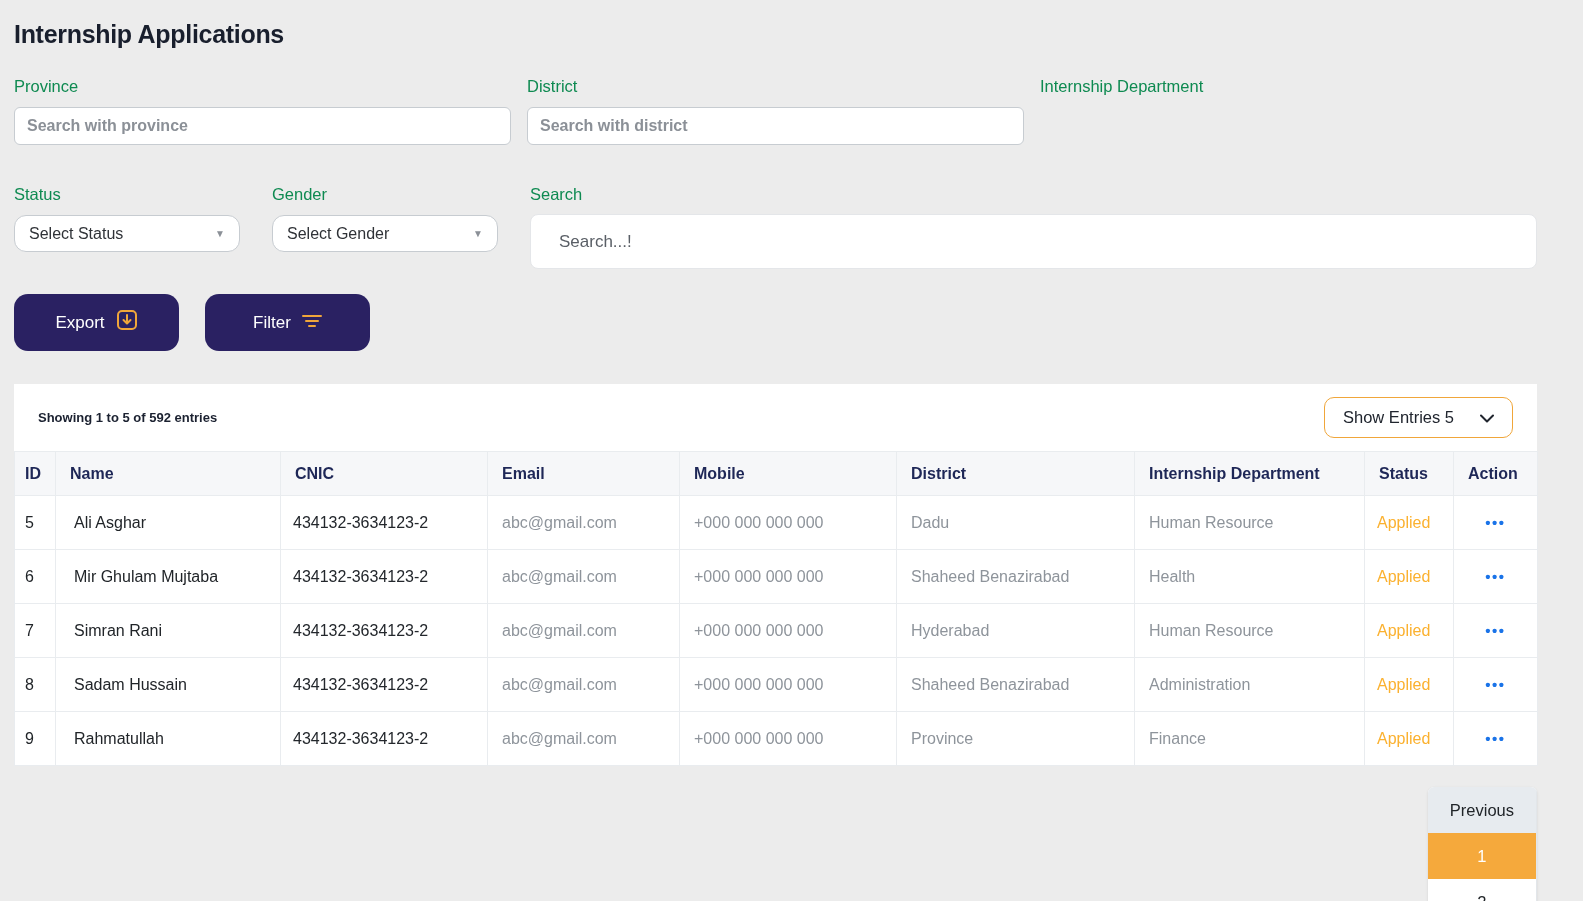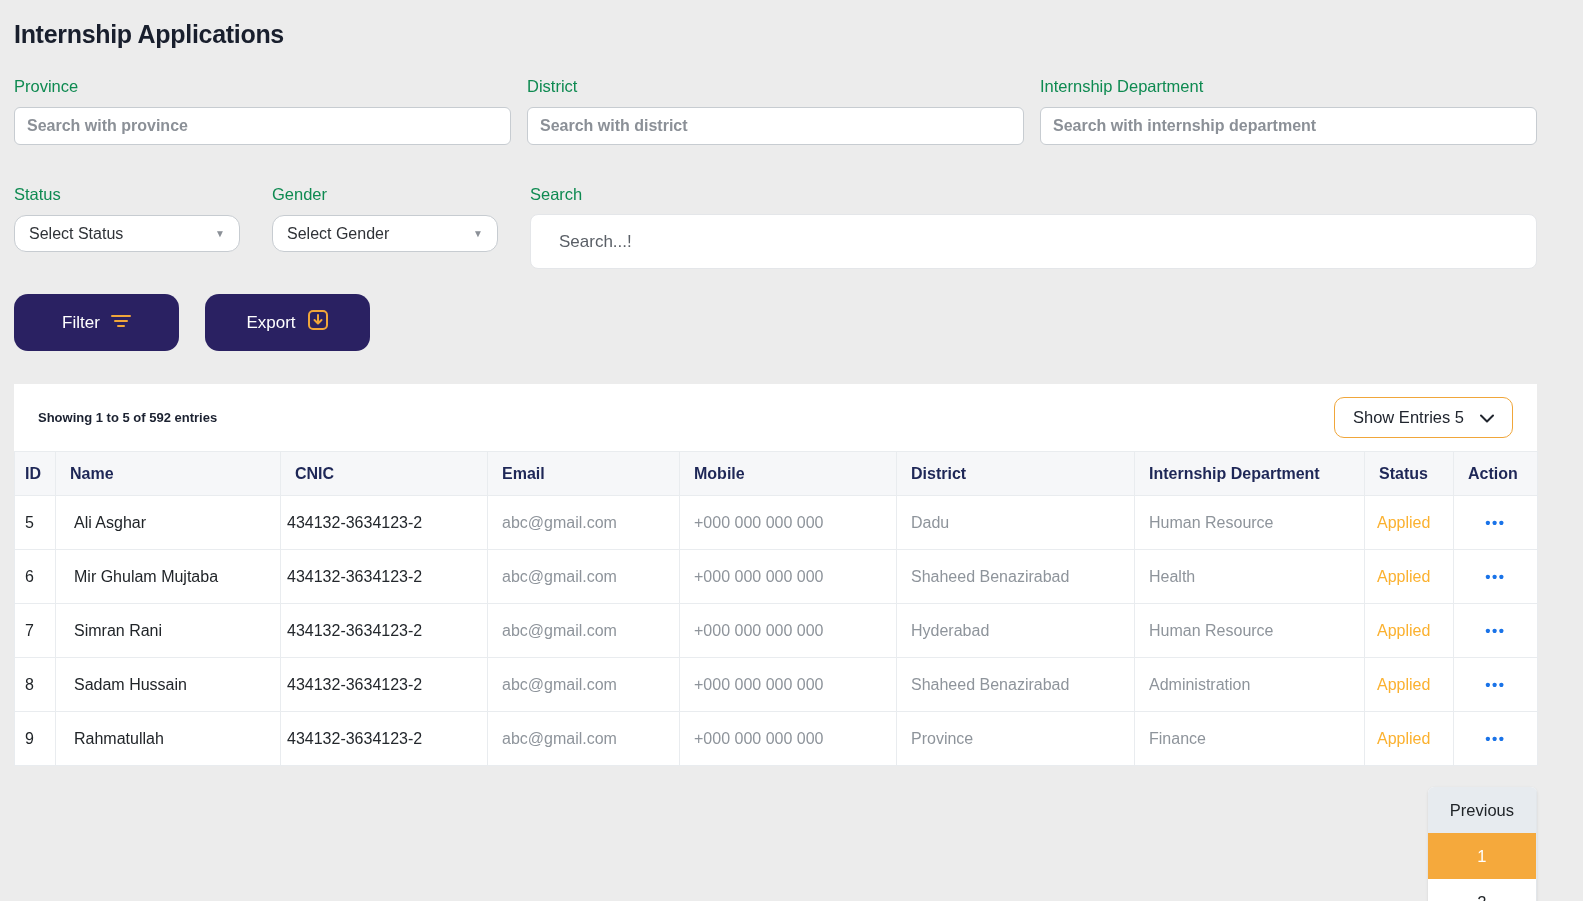--- a/index.html
+++ b/index.html
@@ -119,21 +119,21 @@
   .show-entries {
     border: 1.5px solid #f0a63a;
     border-radius: 10px;
     background: #fff;
     font-family: "Liberation Sans", sans-serif;
     font-size: 16.5px;
     color: #20252e;
     padding: 10px 18px;
     display: inline-flex;
     align-items: center;
-    gap: 16px;
+    gap: 26px;
     cursor: pointer;
   }
 
   table { width: 100%; border-collapse: collapse; table-layout: fixed; }
   th, td { border: 1px solid #e9ecef; font-size: 16px; }
   thead th {
     background: #f6f7f9;
     color: #1e2757;
     font-weight: 700;
     text-align: left;
@@ -146,21 +146,21 @@
   .col-cnic  { width: 207px; }
   .col-email { width: 192px; }
   .col-mobile{ width: 217px; }
   .col-dist  { width: 238px; }
   .col-dept  { width: 230px; }
   .col-stat  { width: 89px;  }
   .col-act   { width: 84px;  }
   th.col-id, td.cell-id { padding-left: 10px; }
   td.cell-name { padding-left: 18px; color: #212529; }
   td.cell-id   { color: #212529; }
-  td.cell-cnic { color: #23272c; font-weight: 500; padding-left: 6px; }
+  td.cell-cnic { color: #23272c; font-weight: 500; padding-left: 12px; }
   td.cell-email, td.cell-mobile, td.cell-dist, td.cell-dept { color: #8e949b; }
   td.cell-status { color: #fbb12f; font-weight: 500; padding-left: 12px; }
   td.cell-action { text-align: center; }
   .row-menu-btn {
     background: none; border: none; cursor: pointer;
     color: #1a73e8; font-size: 15px; letter-spacing: 1.5px; font-weight: 700;
     font-family: "Liberation Sans", sans-serif;
   }
 
   .pagination-bar {
@@ -210,21 +210,20 @@
     <div>
       <label class="field-label">Province</label>
       <input class="text-input" type="text" placeholder="Search with province" style="">
     </div>
     <div>
       <label class="field-label">District</label>
       <input class="text-input" type="text" placeholder="Search with district" style="">
     </div>
     <div>
       <label class="field-label">Internship Department</label>
-      <input class="text-input" type="text" placeholder="Search with internship department" style="">
     </div>
   </div>
 
   <div class="filter-grid-2">
     <div>
       <label class="field-label">Status</label>
       <div class="select-box">
         <span>Select Status</span>
         <span class="select-chevron">▼</span>
       </div>
@@ -236,37 +235,37 @@
         <span class="select-chevron">▼</span>
       </div>
     </div>
     <div class="search-col">
       <label class="field-label">Search</label>
       <input class="big-search" type="text" placeholder="Search...!" style="">
     </div>
   </div>
 
   <div class="btn-row">
+    <button class="navy-btn">
+      <span>Export</span>
+      <span class="icon-svg">
+        <svg width="22" height="22" viewBox="0 0 22 22" fill="none">
+          <rect x="2" y="2" width="18" height="18" rx="4" stroke="#f0a63a" stroke-width="2"></rect>
+          <line x1="11" y1="6" x2="11" y2="14" stroke="#f0a63a" stroke-width="2" stroke-linecap="round"></line>
+          <path d="M7.5 11 L11 14.5 L14.5 11" stroke="#f0a63a" stroke-width="2" fill="none" stroke-linecap="round" stroke-linejoin="round"></path>
+        </svg>
+      </span>
+    </button>
     <button class="navy-btn">
       <span>Filter</span>
       <span class="icon-svg">
         <svg width="20" height="14" viewBox="0 0 20 14" fill="none">
           <line x1="1" y1="2" x2="19" y2="2" stroke="#f0a63a" stroke-width="2" stroke-linecap="round"></line>
           <line x1="4" y1="7" x2="16" y2="7" stroke="#f0a63a" stroke-width="2" stroke-linecap="round"></line>
           <line x1="7" y1="12" x2="13" y2="12" stroke="#f0a63a" stroke-width="2" stroke-linecap="round"></line>
-        </svg>
-      </span>
-    </button>
-    <button class="navy-btn">
-      <span>Export</span>
-      <span class="icon-svg">
-        <svg width="22" height="22" viewBox="0 0 22 22" fill="none">
-          <rect x="2" y="2" width="18" height="18" rx="4" stroke="#f0a63a" stroke-width="2"></rect>
-          <line x1="11" y1="6" x2="11" y2="14" stroke="#f0a63a" stroke-width="2" stroke-linecap="round"></line>
-          <path d="M7.5 11 L11 14.5 L14.5 11" stroke="#f0a63a" stroke-width="2" fill="none" stroke-linecap="round" stroke-linejoin="round"></path>
         </svg>
       </span>
     </button>
   </div>
 
   <div class="card">
     <div class="card-head">
       <div class="summary">Showing 1 to 5 of 592 entries</div>
       <button class="show-entries">
         <span>Show Entries 5</span>

